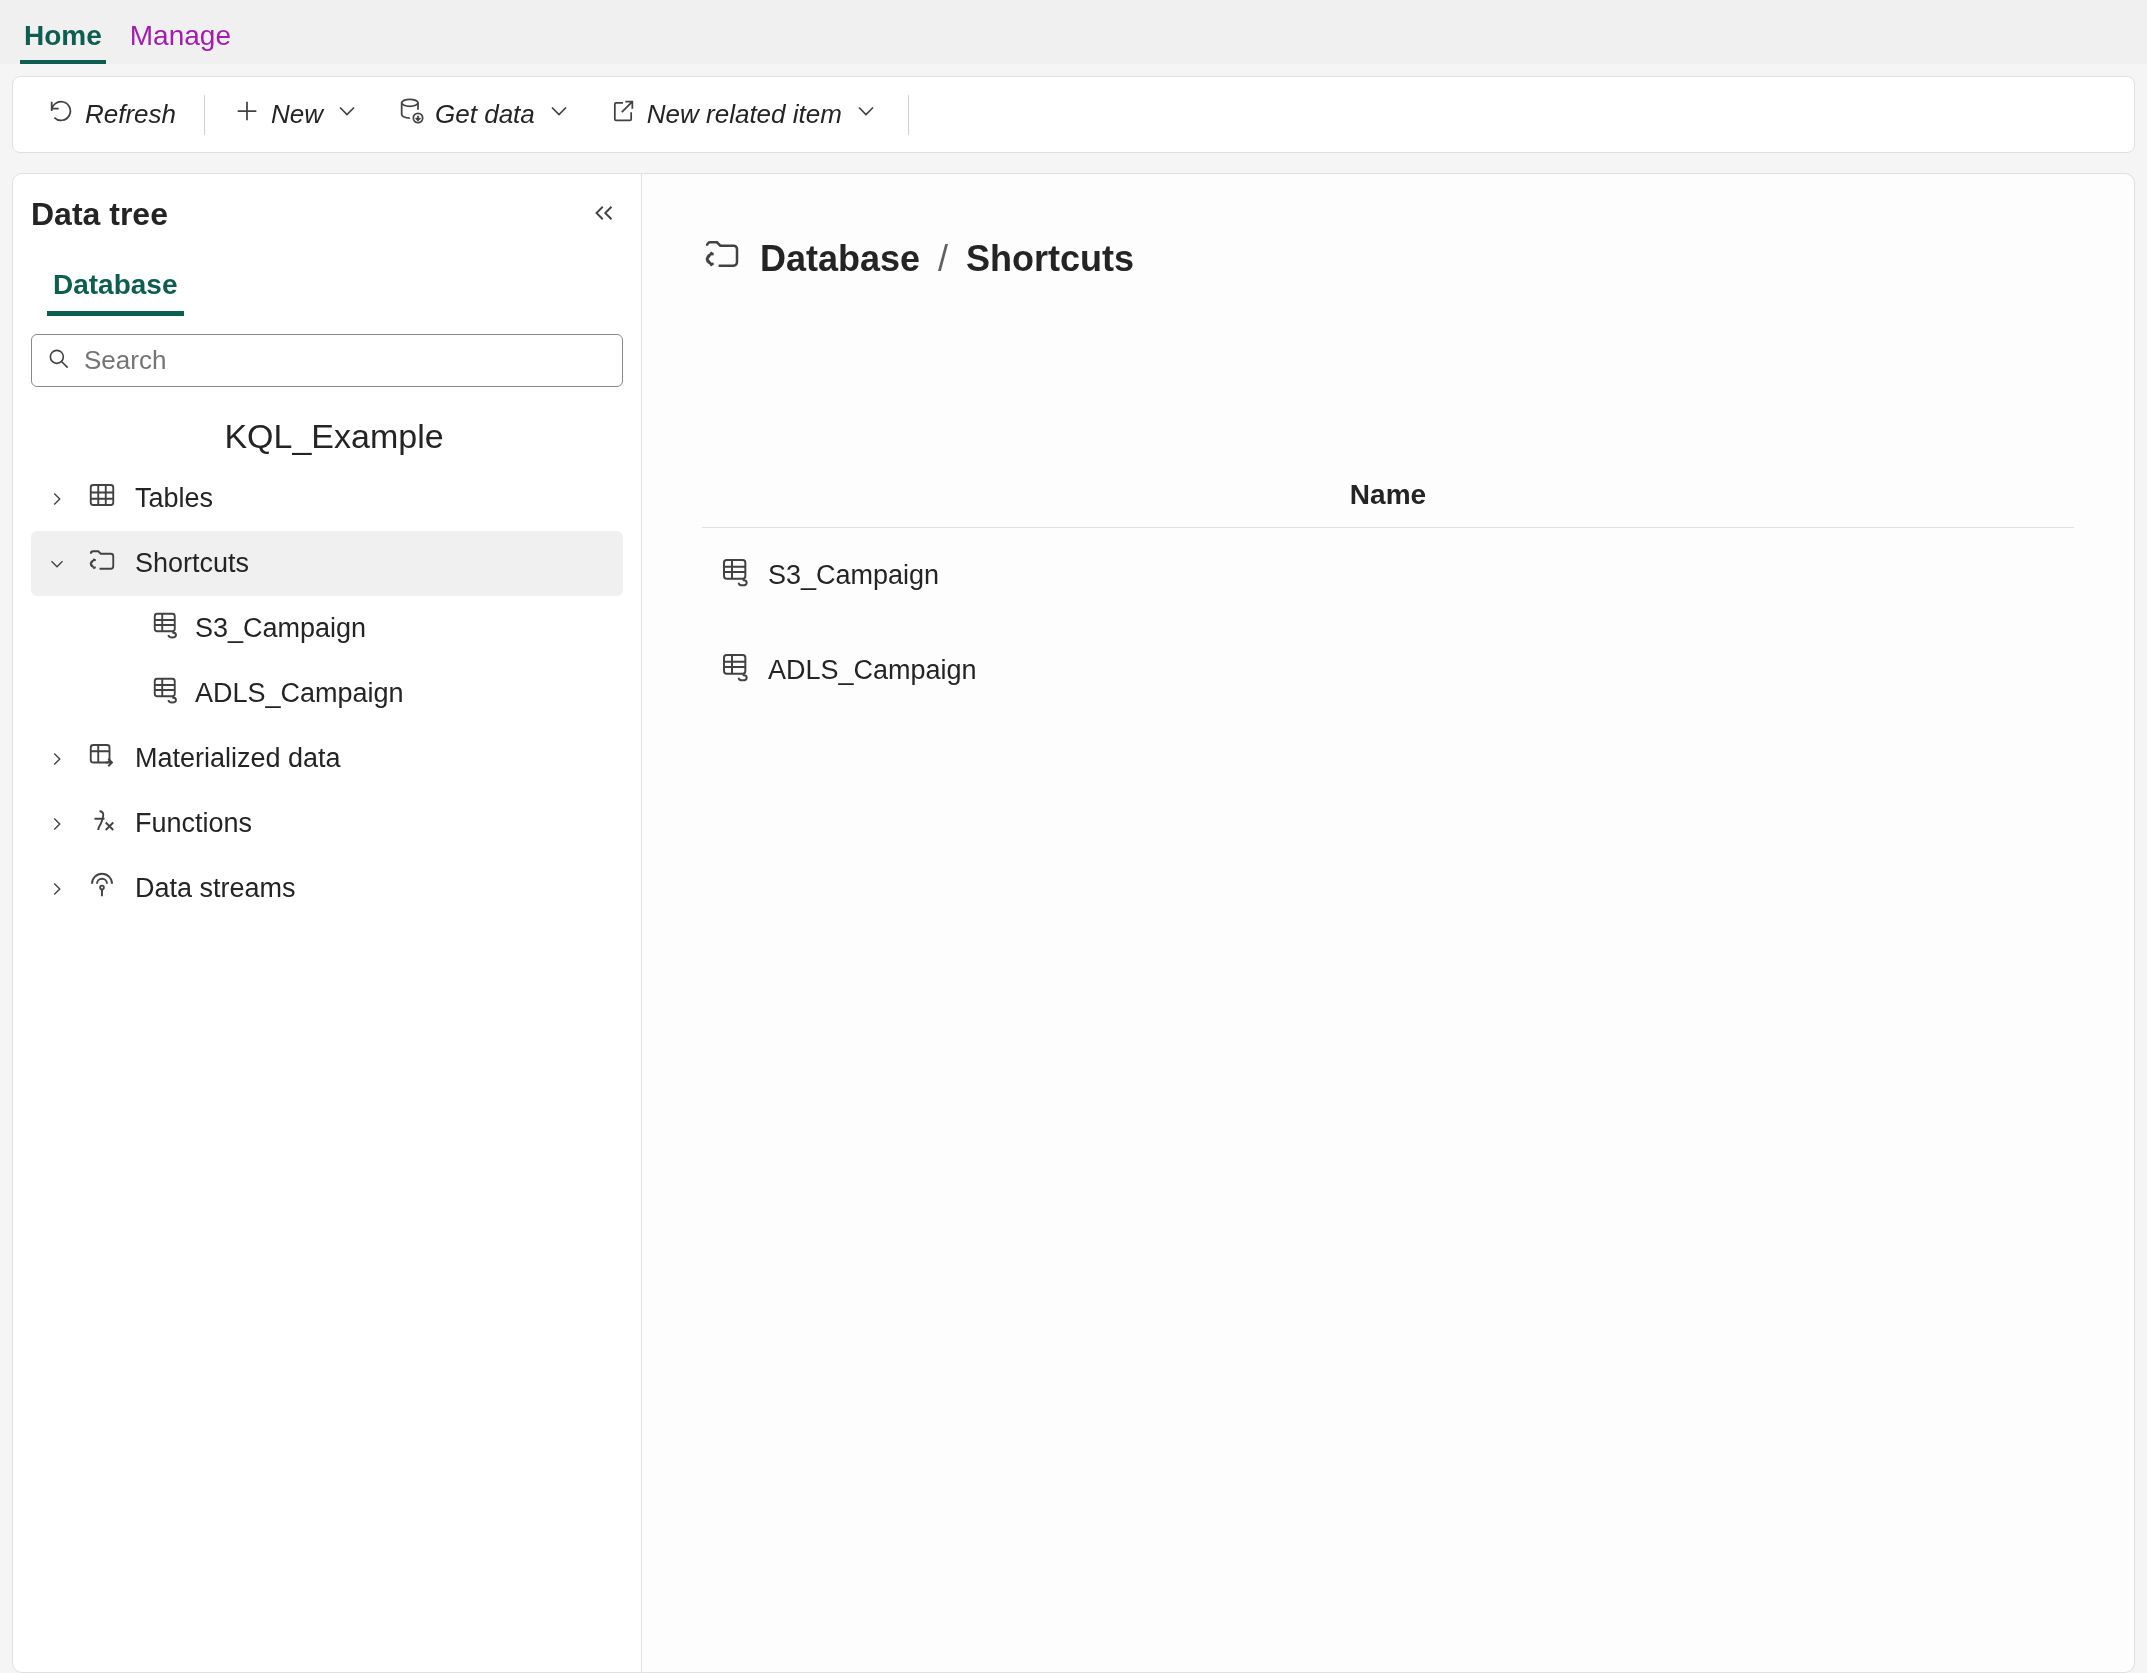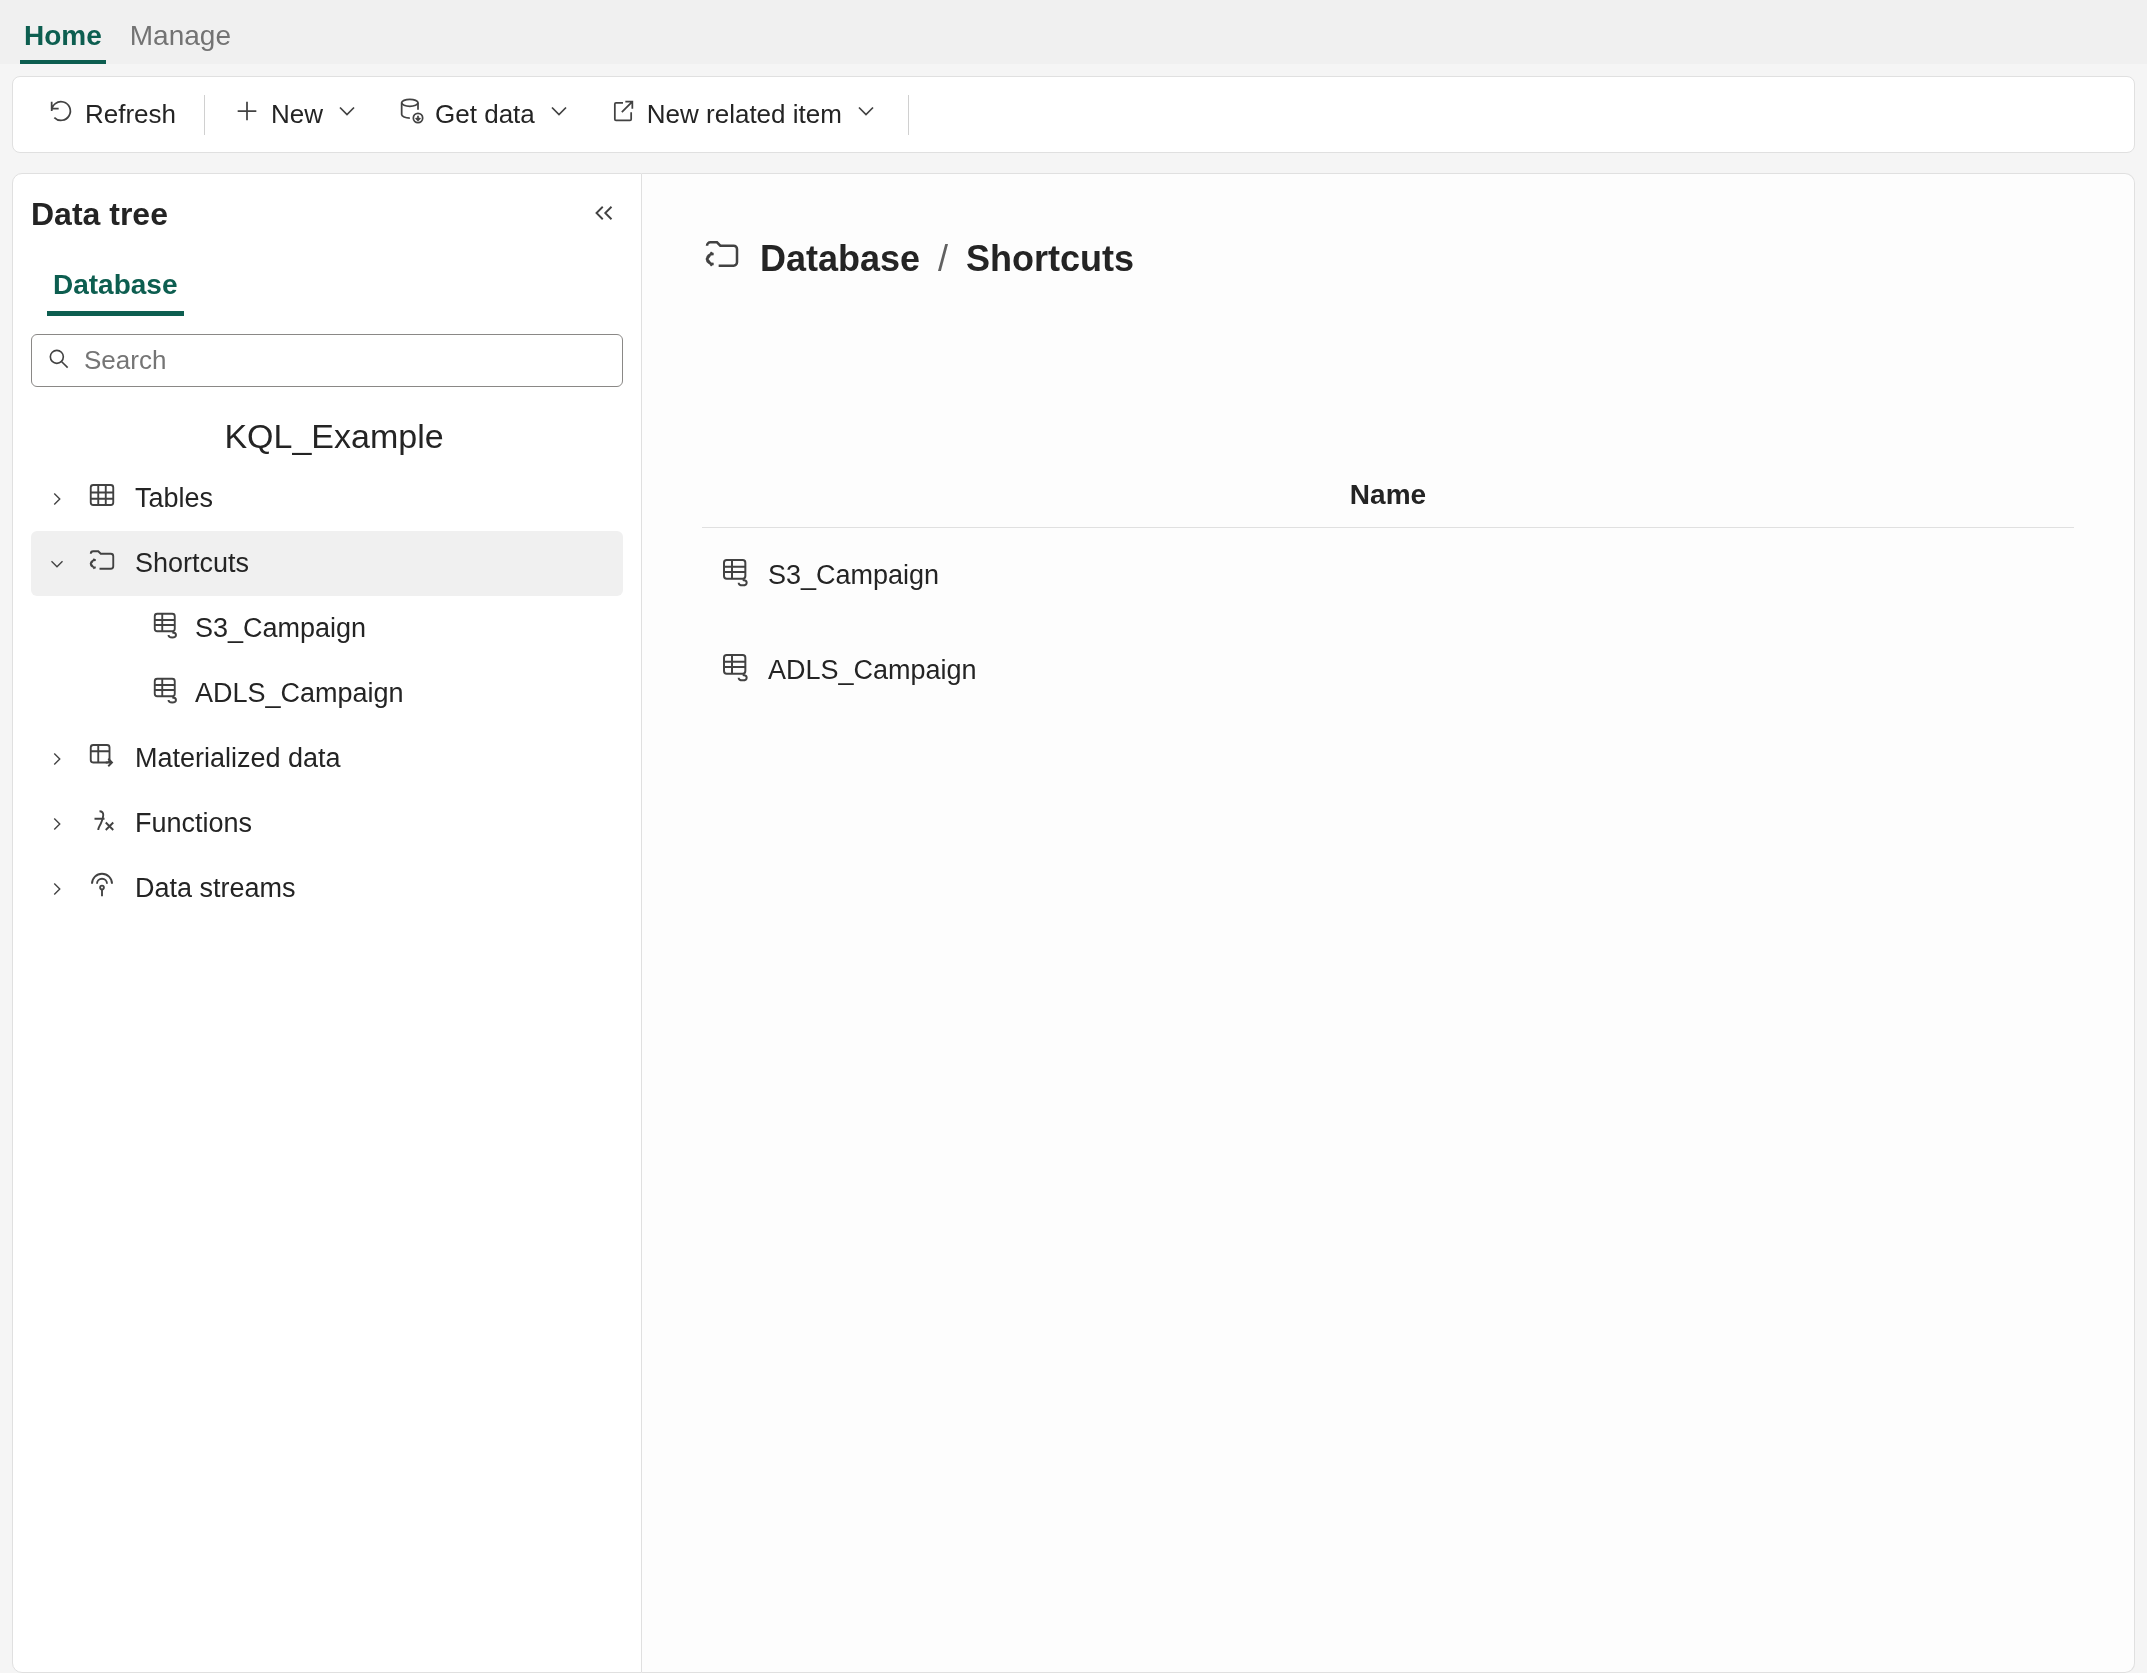--- a/index.html
+++ b/index.html
@@ -21,21 +21,21 @@
     .top-tabs {
       display: flex;
       gap: 20px;
       padding: 12px 20px 0 20px;
       background: #f0f0f0;
     }
     .top-tab {
       font-size: 28px;
       padding: 8px 4px;
       cursor: pointer;
-      color: #737373;
+      color: #a21caf;
       border-bottom: 4px solid transparent;
     }
     .top-tab.active {
       color: #0d5e50;
       font-weight: 600;
       border-bottom: 4px solid #0d5e50;
     }
     .toolbar {
       display: flex;
       align-items: center;
@@ -49,20 +49,21 @@
     .toolbar-btn {
       display: flex;
       align-items: center;
       gap: 10px;
       padding: 8px 14px;
       cursor: pointer;
       font-size: 26px;
       color: #242424;
       background: transparent;
       border: none;
+      font-style: italic;
     }
     .toolbar-sep {
       width: 1px;
       height: 40px;
       background: #d0d0d0;
       margin: 0 6px;
     }
     .toolbar-btn svg {
       width: 28px;
       height: 28px;

